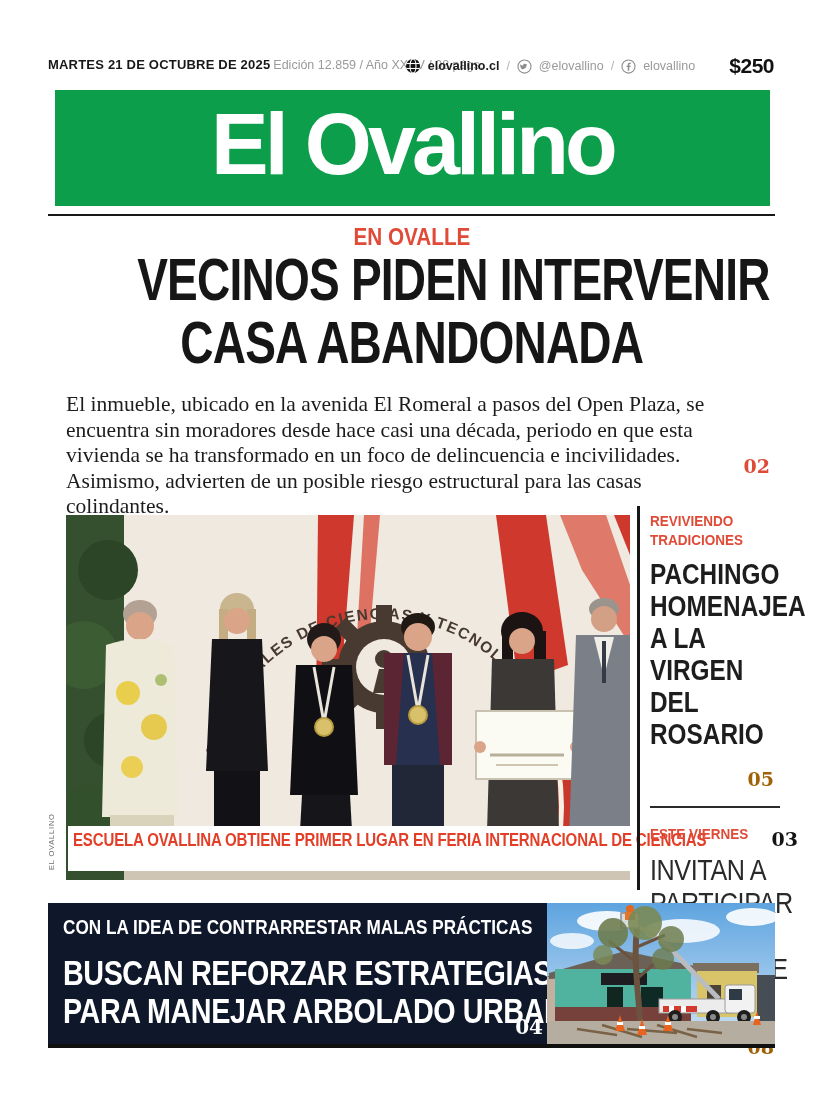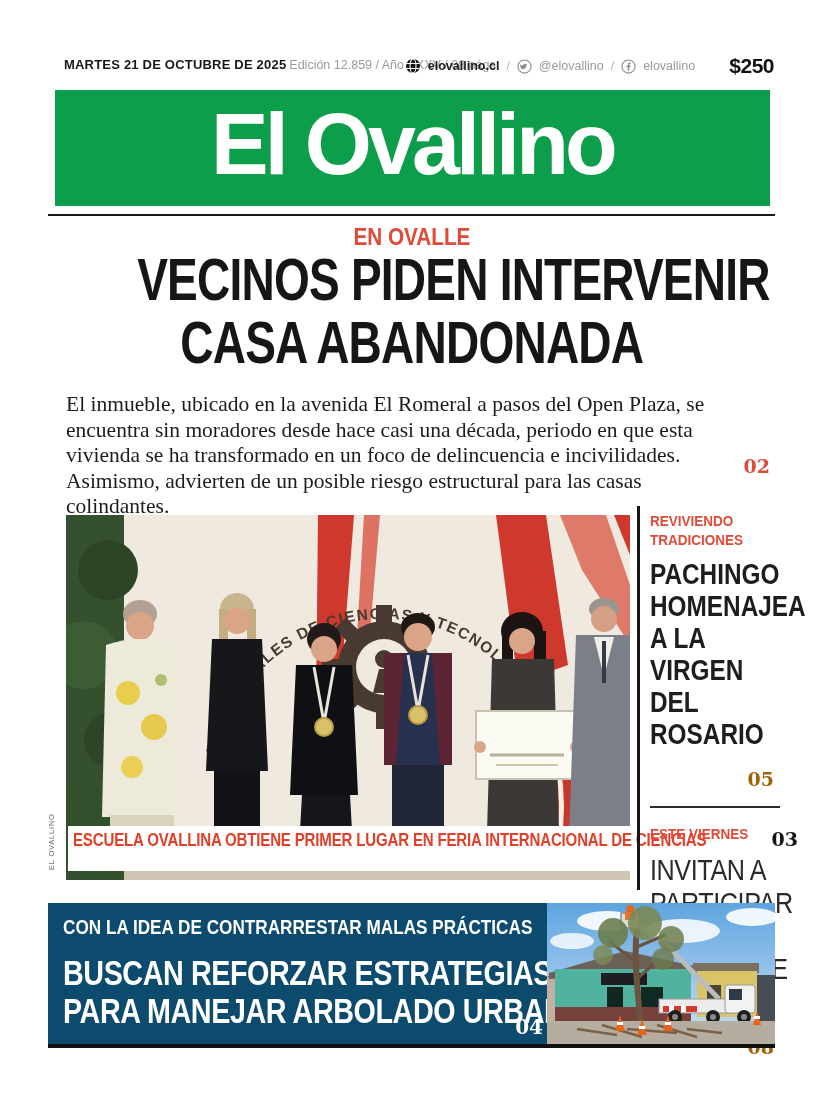--- a/index.html
+++ b/index.html
@@ -1,21 +1,21 @@
 <!DOCTYPE html>
 <html><head>
 <meta charset="utf-8">
 <style>
   html,body{margin:0;padding:0;background:#e9e9e9;}
   .page{position:relative;width:822px;height:1105px;background:#ffffff;margin:0 auto;
         font-family:"Liberation Sans",sans-serif;overflow:hidden;}
 
   
   .topbar{position:absolute;left:48px;right:48px;top:54px;height:26px;}
-  .tb-left{position:absolute;left:16px;top:3px;display:flex;align-items:baseline;gap:3px;}
+  .tb-left{position:absolute;left:0;top:3px;display:flex;align-items:baseline;gap:3px;}
   .tb-date{font-size:13px;font-weight:bold;color:#18181a;letter-spacing:.2px;}
   .tb-edition{font-size:12.5px;color:#9a9a9a;}
   .tb-right{position:absolute;right:0;top:0;display:flex;align-items:center;gap:20px;}
   .tb-social{display:flex;align-items:center;gap:7px;font-size:12.5px;color:#9a9a9a;}
   .tb-site{font-weight:bold;color:#1c1c1e;}
   .tb-sep{color:#b5b5b5;}
   .tb-price{font-size:21px;font-weight:bold;color:#111;margin-left:14px;letter-spacing:-.5px;}
   .icn{display:inline-block;vertical-align:middle;}
 
   
@@ -58,21 +58,21 @@
   .sb-kicker span{display:inline-block;transform:scaleX(.9);transform-origin:left top;white-space:normal;width:111%;}
   .sb-head-bold{margin-top:9px;font-weight:bold;font-size:29px;line-height:32px;color:#1d1d1d;
                 transform:scaleX(.84);transform-origin:left top;width:119%;}
   .sb-head-light{margin-top:10px;font-weight:normal;font-size:30px;line-height:33px;color:#2a2a2a;
                  transform:scaleX(.84);transform-origin:left top;width:119%;letter-spacing:-.5px;}
   .sb-page{text-align:right;padding-right:14px;font-family:"DejaVu Serif",serif;font-weight:bold;
            font-size:19px;color:#a16207;margin-top:18px;}
   .sb-divider{height:2px;background:#2b2b2b;width:130px;margin:16px 0 16px 0;}
 
   
-  .bottom-box{position:absolute;left:48px;top:903px;width:727px;height:141px;background:#0c4a6e;
+  .bottom-box{position:absolute;left:48px;top:903px;width:727px;height:141px;background:#0f172a;
               border-bottom:4px solid #101010;}
   .bb-text{position:absolute;left:15px;top:13px;width:495px;color:#fff;}
   .bb-kicker{font-weight:bold;font-size:19.5px;transform:scaleX(.88);transform-origin:left top;
              width:114%;white-space:nowrap;}
   .bb-head{margin-top:15px;font-weight:bold;font-size:35px;line-height:38px;}
   .bb-head div{transform:scaleX(.82);transform-origin:left top;white-space:nowrap;letter-spacing:-.5px;}
   .bb-page{position:absolute;left:435px;top:112px;width:60px;text-align:right;color:#fff;
            font-family:"DejaVu Serif",serif;font-weight:bold;font-size:20px;}
   .bb-photo{position:absolute;right:0;top:0;width:228px;height:141px;}
   .bb-photo svg{display:block;}

